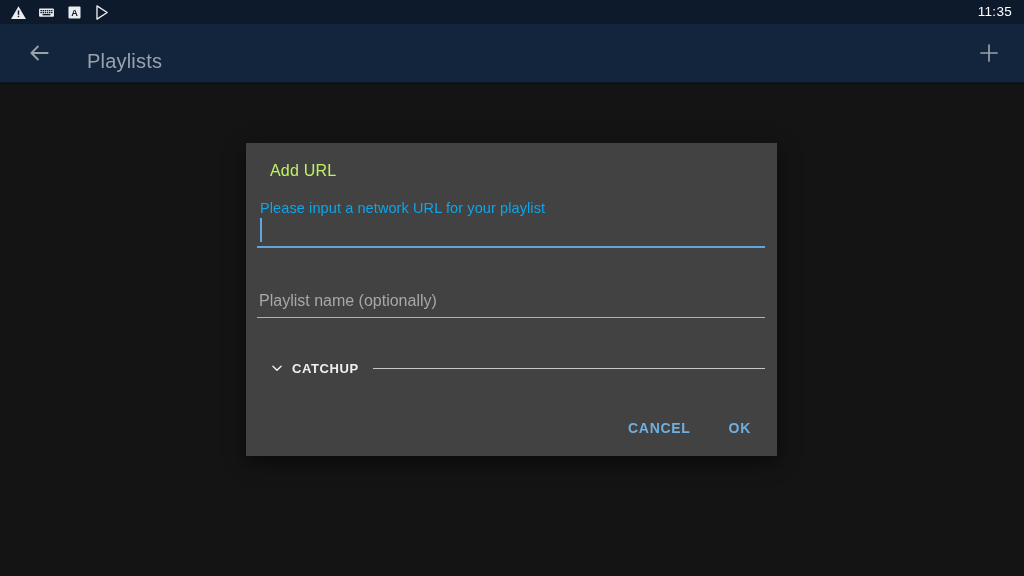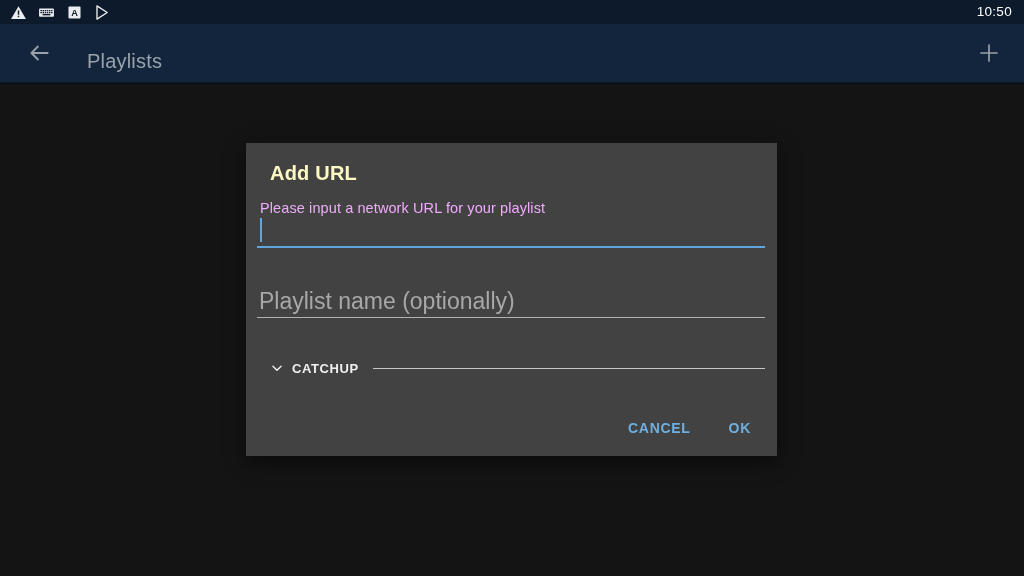--- a/index.html
+++ b/index.html
@@ -125,30 +125,30 @@
     width: 531px;
     height: 313px;
     background: #424242;
     box-sizing: border-box;
     box-shadow: 0 6px 18px rgba(0,0,0,.55);
   }
   #dialog-title {
     position: absolute;
     left: 24px;
     top: 19px;
-    color: #fef9c3;
-    font-size: 20px;
-    font-weight: bold;
+    color: #bef264;
+    font-size: 16px;
+    font-weight: normal;
     letter-spacing: .2px;
   }
   #dialog-message {
     position: absolute;
     left: 14px;
     top: 57px;
-    color: #f0abfc;
+    color: #0ea5e9;
     font-size: 14.5px;
     font-weight: 400;
     letter-spacing: .1px;
   }
 
   
   #url-field-wrap {
     position: absolute;
     left: 11px;
     top: 70px;
@@ -206,21 +206,21 @@
     width: 508px;
   }
   #name-input {
     width: 100%;
     height: 32px;
     background: transparent;
     border: none;
     outline: none;
     color: #ffffff;
     font-family: "Liberation Sans", sans-serif;
-    font-size: 23px;
+    font-size: 16px;
     padding: 0 2px;
     box-sizing: border-box;
   }
   #name-input::placeholder {
     color: #a8a8a8;
     opacity: 1;
   }
   #name-underline {
     width: 508px;
     height: 1px;
@@ -328,21 +328,21 @@
         </svg>
       </span>
 
       <span class="sicon">
         <svg viewBox="0 0 24 24" width="17" height="17">
           <path d="M4.2 2.6 L18.6 12 L4.2 21.4 Z" fill="none" stroke="#ffffff" stroke-width="1.9" stroke-linejoin="round"></path>
         </svg>
       </span>
 
     </div>
-    <div id="status-clock">10:50</div>
+    <div id="status-clock">11:35</div>
   </div>
 
   <div id="app-bar">
     <div id="back-button">
       <span>
         <svg viewBox="0 0 24 24" width="26" height="26">
           <path d="M20 12 H5 M11 6 L5 12 L11 18" fill="none" stroke="#9aa2ab" stroke-width="1.7" stroke-linecap="round" stroke-linejoin="round"></path>
         </svg>
       </span>
     </div>

